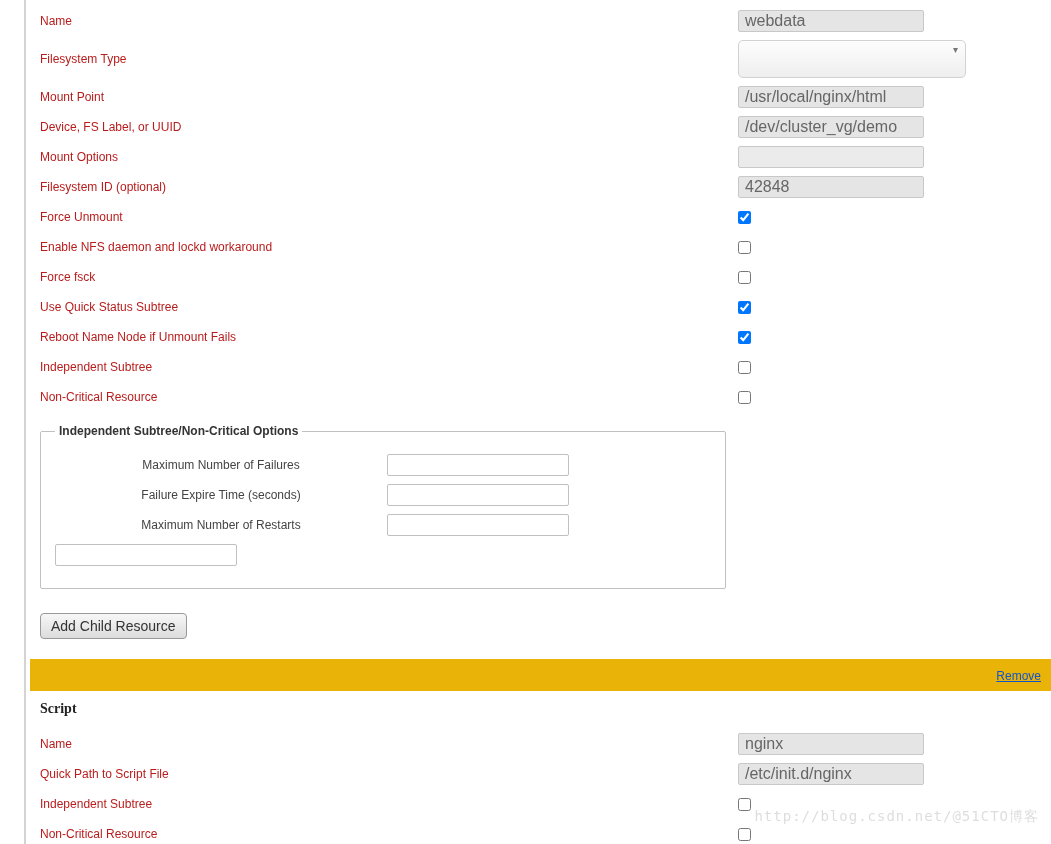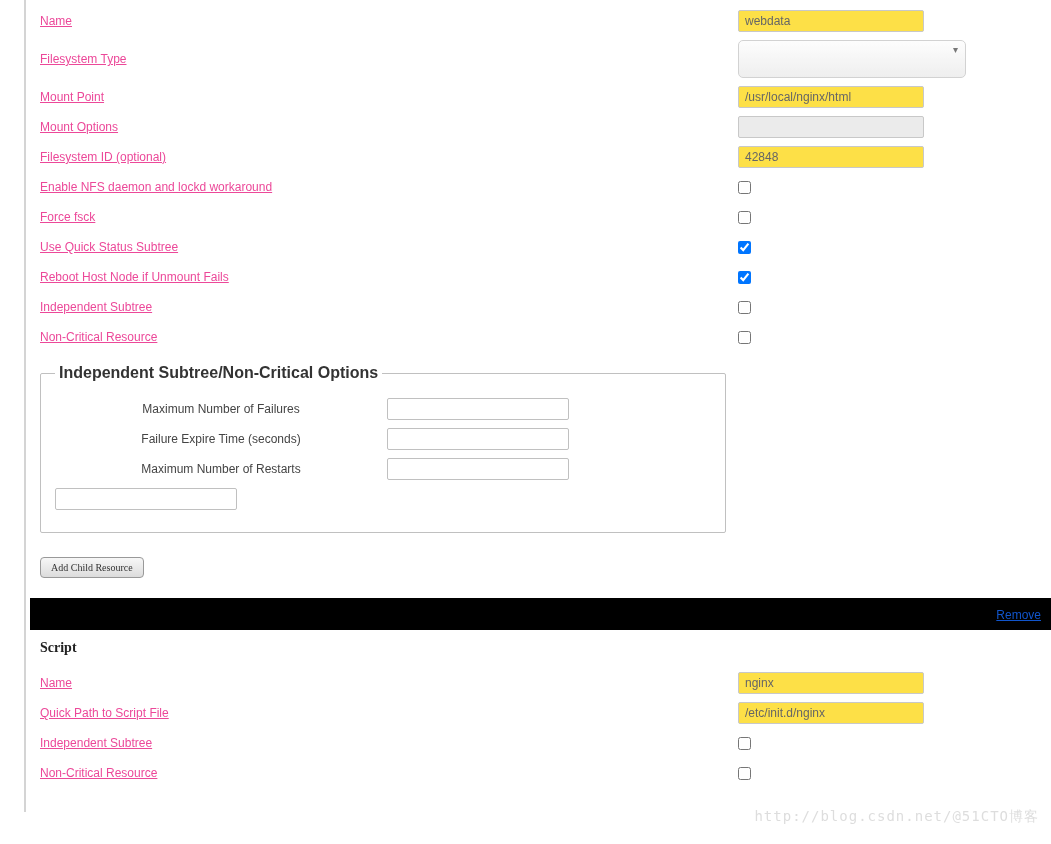--- a/index.html
+++ b/index.html
@@ -25,36 +25,35 @@
       font-family: Georgia, serif;
     }
     .row {
       display: flex;
       align-items: center;
       margin-bottom: 8px;
       min-height: 22px;
     }
     .row label.lbl {
       flex: 0 0 698px;
-      color: #ec4899;
-      text-decoration: underline;
+      color: #b91c1c;
     }
     .row .ctrl {
       flex: 0 0 186px;
     }
     .row .ctrl-check {
       flex: 0 0 auto;
     }
     input[type="text"].ro {
       width: 186px;
       height: 22px;
       padding: 2px 6px;
-      font-size: 12px;
+      font-size: 16px;
       border: 1px solid #c8c8c8;
-      background: #fde047;
+      background: #e5e5e5;
       color: #666;
       border-radius: 2px;
     }
     select.ro {
       width: 228px;
       height: 16px;
       padding: 18px 6px;
       font-size: 12px;
       border: 1px solid #bfbfbf;
       background: linear-gradient(#fdfdfd, #e8e8e8);
@@ -92,21 +91,21 @@
     }
     fieldset {
       border: 1px solid #c0c0c0;
       border-radius: 2px;
       margin: 16px 0 0 0;
       padding: 16px 14px 14px 14px;
       max-width: 686px;
     }
     legend {
       font-weight: bold;
-      font-size: 16px;
+      font-size: 12px;
       color: #333;
       padding: 0 4px;
     }
     .fs-row {
       display: flex;
       align-items: center;
       margin-bottom: 8px;
     }
     .fs-row label {
       flex: 0 0 332px;
@@ -118,30 +117,29 @@
       height: 22px;
       padding: 2px 6px;
       font-size: 12px;
       border: 1px solid #c0c0c0;
       background: #fff;
       border-radius: 2px;
     }
     .btn {
       margin-top: 24px;
       padding: 4px 10px;
-      font-size: 10px;
+      font-size: 14px;
       border: 1px solid #999;
       border-radius: 4px;
       background: linear-gradient(#f7f7f7, #dcdcdc);
       color: #333;
       cursor: pointer;
-      font-family: Liberation Serif, serif;
     }
     .divider-bar {
-      background: #000000;
+      background: #eab308;
       padding: 10px 10px 8px 10px;
       text-align: right;
     }
     .divider-bar a {
       color: #1155cc;
       text-decoration: underline;
       font-size: 12px;
     }
     .watermark {
       position: fixed;
@@ -173,49 +171,57 @@
           <option>ext4</option>
         </select>
       </div>
     </div>
 
     <div class="row">
       <label class="lbl">Mount Point</label>
       <input type="text" class="ro ctrl" readonly="" value="/usr/local/nginx/html" style="">
     </div>
 
+    <div class="row">
+      <label class="lbl">Device, FS Label, or UUID</label>
+      <input type="text" class="ro ctrl" readonly="" value="/dev/cluster_vg/demo" style="">
+    </div>
 
     <div class="row">
       <label class="lbl">Mount Options</label>
       <input type="text" class="rw ctrl" value="" style="">
     </div>
 
     <div class="row">
       <label class="lbl">Filesystem ID (optional)</label>
       <input type="text" class="ro ctrl" readonly="" value="42848" style="">
     </div>
 
+    <div class="row">
+      <label class="lbl">Force Unmount</label>
+      <input type="checkbox" class="ctrl-check" checked="" style="">
+    </div>
 
     <div class="row">
       <label class="lbl">Enable NFS daemon and lockd workaround</label>
       <input type="checkbox" class="ctrl-check" style="">
     </div>
 
     <div class="row">
       <label class="lbl">Force fsck</label>
       <input type="checkbox" class="ctrl-check" style="">
     </div>
 
     <div class="row">
       <label class="lbl">Use Quick Status Subtree</label>
       <input type="checkbox" class="ctrl-check" checked="" style="">
     </div>
 
     <div class="row">
-      <label class="lbl">Reboot Host Node if Unmount Fails</label>
+      <label class="lbl">Reboot Name Node if Unmount Fails</label>
       <input type="checkbox" class="ctrl-check" checked="" style="">
     </div>
 
     <div class="row">
       <label class="lbl">Independent Subtree</label>
       <input type="checkbox" class="ctrl-check" style="">
     </div>
 
     <div class="row">
       <label class="lbl">Non-Critical Resource</label>

